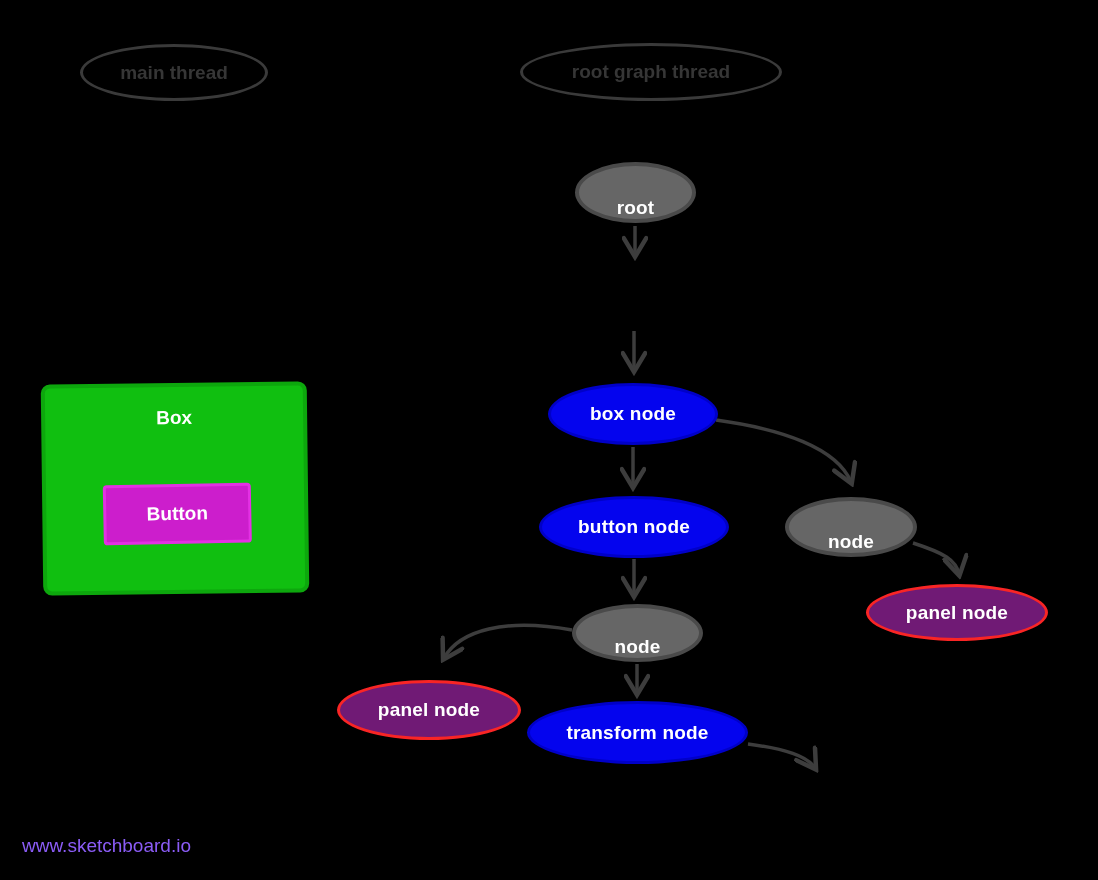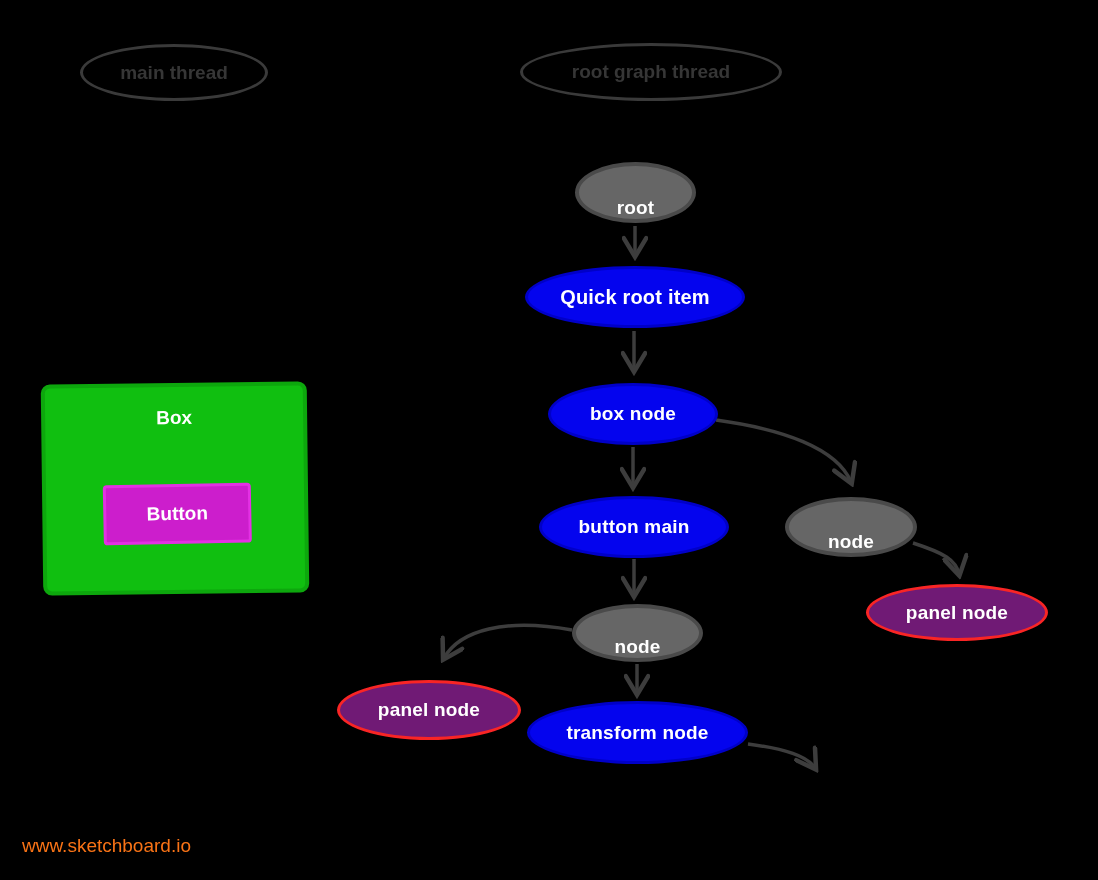--- a/index.html
+++ b/index.html
@@ -81,21 +81,21 @@
     display: flex;
     align-items: center;
     justify-content: center;
     color: #ffffff;
     font-weight: bold;
     font-size: 19px;
   }
   .watermark {
     position: absolute;
     left: 22px; top: 835px;
-    color: #f97316;
+    color: #8b5cf6;
     font-size: 19px;
     font-weight: normal;
   }
 </style>
 </head>
 <body>
 
 <div id="canvas">
 
   <svg id="edges-svg">
@@ -128,30 +128,27 @@
     <div class="box-label">Box</div>
     <div class="sketch-button">
       <span>Button</span>
     </div>
   </div>
 
   <div class="node gray" style="left:575px; top:162px; width:121px; height:61px;">
     <span>root</span>
   </div>
 
-  <div class="node blue" style="left:525px; top:266px; width:220px; height:62px; font-size:20px;">
-    <span>Quick root item</span>
-  </div>
 
   <div class="node blue" style="left:548px; top:383px; width:170px; height:62px;">
     <span>box node</span>
   </div>
 
   <div class="node blue" style="left:539px; top:496px; width:190px; height:62px;">
-    <span>button main</span>
+    <span>button node</span>
   </div>
 
   <div class="node gray" style="left:785px; top:497px; width:132px; height:60px;">
     <span>node</span>
   </div>
 
   <div class="node red" style="left:866px; top:584px; width:182px; height:57px;">
     <span>panel node</span>
   </div>
 

